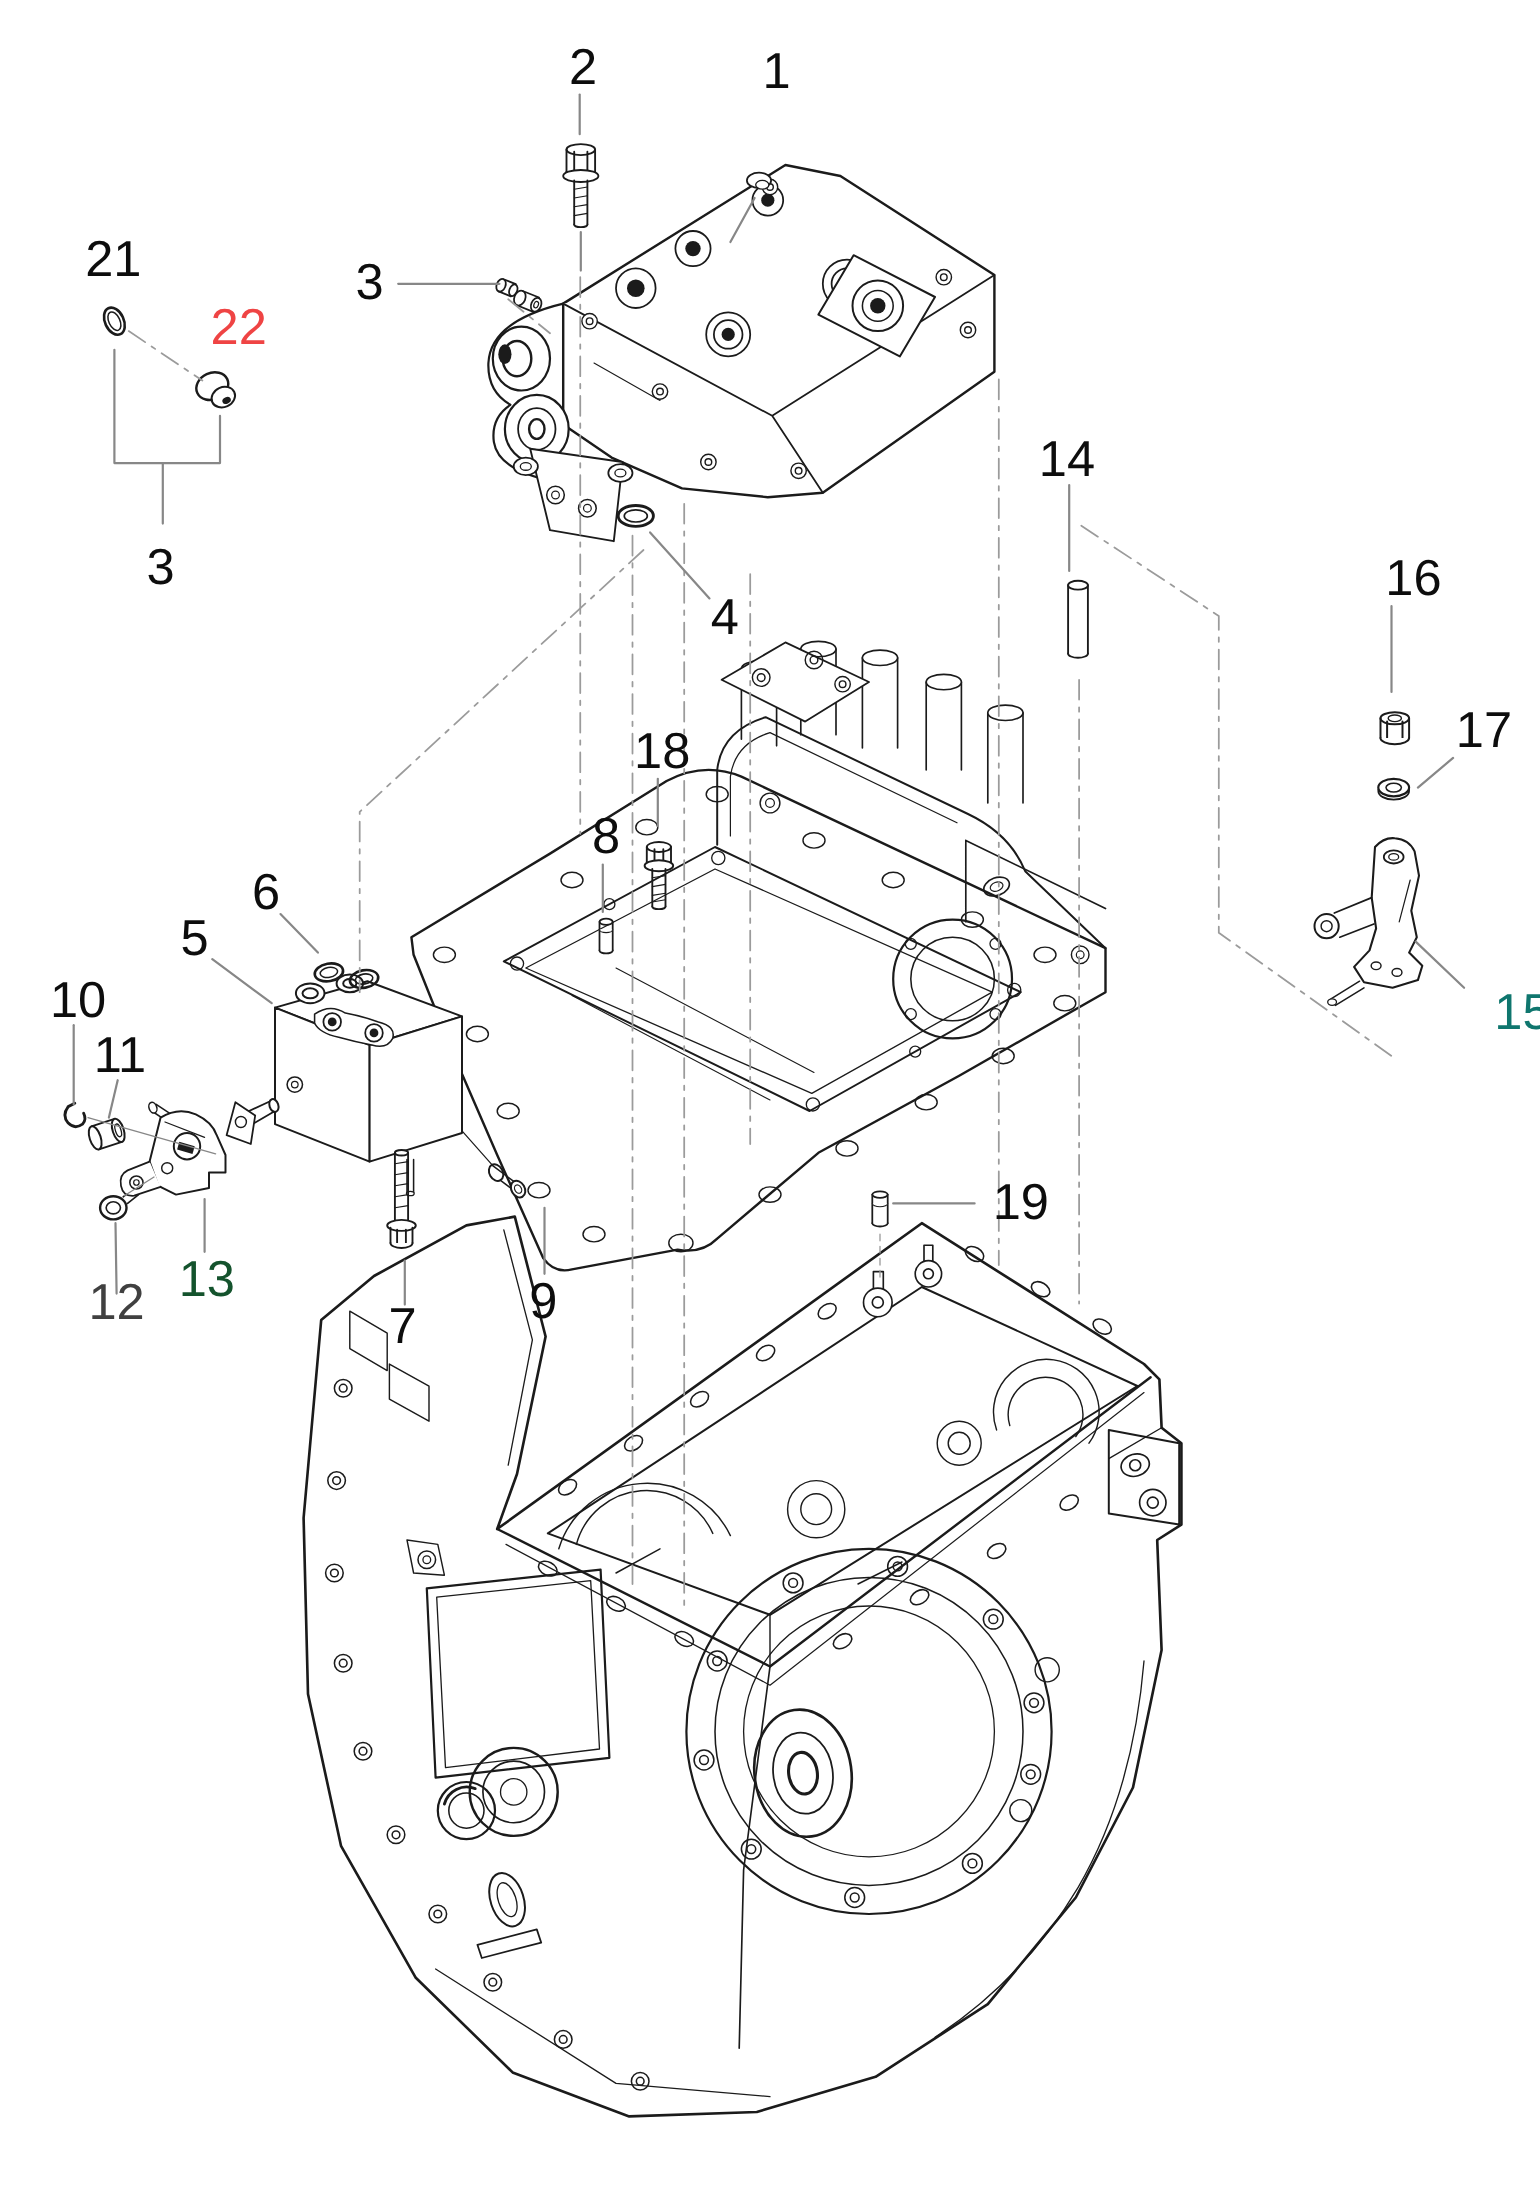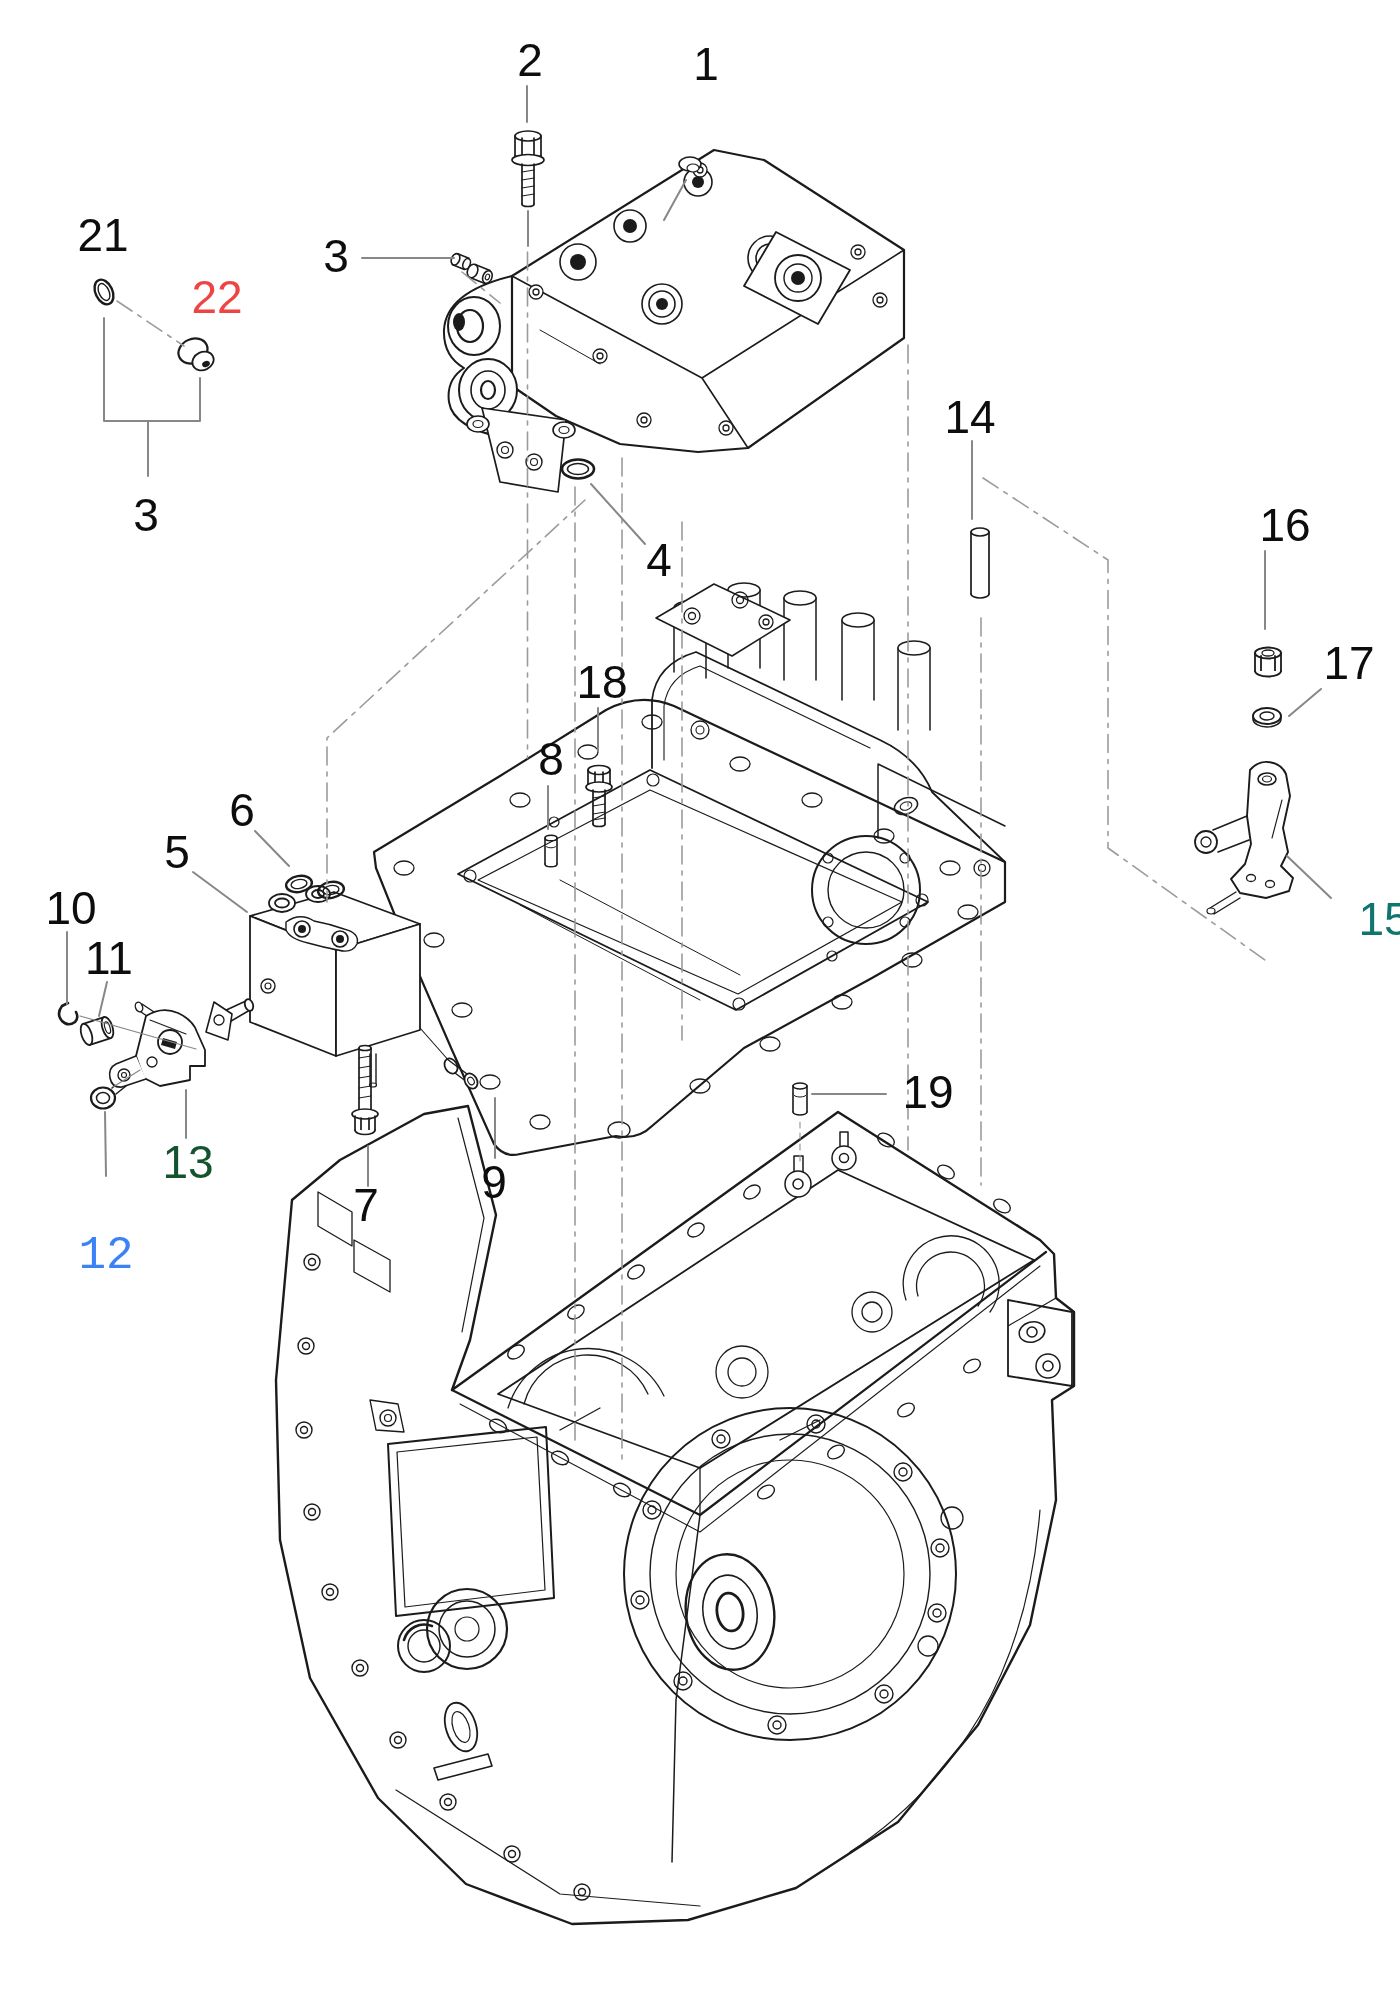--- a/index.html
+++ b/index.html
@@ -523,18 +523,18 @@
       <div class="callout" style="left: 1349px; top: 665px; color: rgb(13, 13, 13);">17</div>
       <div class="callout" style="left: 602px; top: 684px; color: rgb(13, 13, 13); text-align: center;">18</div>
       <div class="callout" style="left: 551px; top: 761px; color: rgb(13, 13, 13);">8</div>
       <div class="callout" style="left: 1384px; top: 921px; color: #0f766e;">15</div>
       <div class="callout" style="left: 242px; top: 812px; color: rgb(13, 13, 13);">6</div>
       <div class="callout" style="left: 177px; top: 854px; color: rgb(13, 13, 13);">5</div>
       <div class="callout" style="left: 71px; top: 910px; color: rgb(13, 13, 13);">10</div>
       <div class="callout" style="left: 109px; top: 960px; color: rgb(13, 13, 13);">11</div>
       <div class="callout" style="left: 928px; top: 1094px; color: rgb(13, 13, 13);">19</div>
       <div class="callout" style="left: 188px; top: 1164px; color: #14532d;">13</div>
-      <div class="callout" style="left: 106px; top: 1258px; color: #3b82f6; font-family: Liberation Mono, monospace;">12</div>
+      <div class="callout" style="left: 106px; top: 1185px; color: #404040;">12</div>
       <div class="callout" style="left: 494px; top: 1184px; color: rgb(13, 13, 13);">9</div>
       <div class="callout" style="left: 366px; top: 1207px; color: rgb(13, 13, 13);">7</div>
     </div>
 
 </div>
 
 </body></html>

